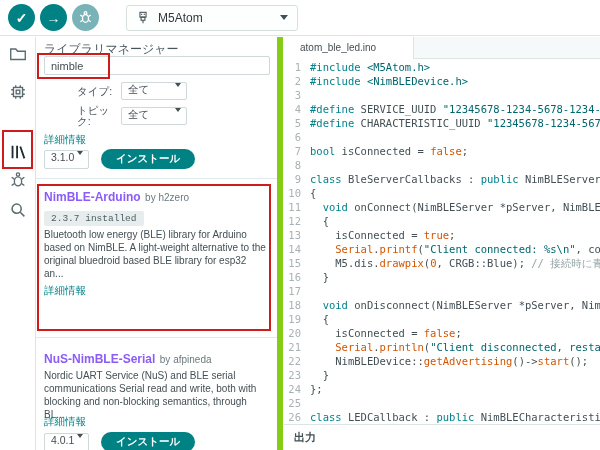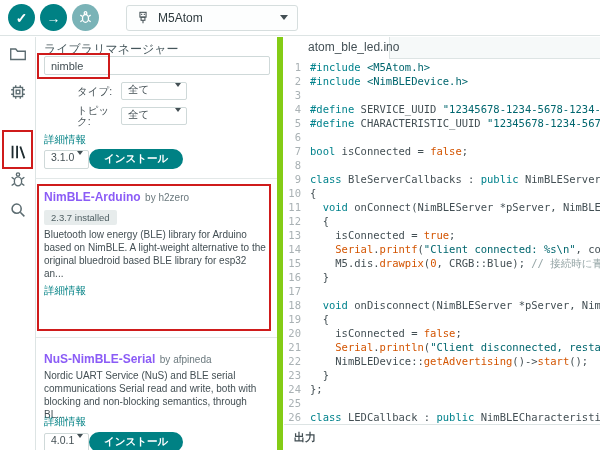--- a/index.html
+++ b/index.html
@@ -37,36 +37,36 @@
   .lp-filter .flabel { width:44px; font-size:10.5px; color:#434f54; line-height:11px;margin-left:33px; }
   .lp-type { top:45px; }
   .lp-topic { top:68px; }
   .fake-select { position:relative; height:18px; border:1px solid #cfd9d9; border-radius:2px; background:#fff;
             font-size:10.5px; color:#434f54; display:flex; padding:0 18px 0 6px; cursor:pointer; }
   .fake-select .caret-down { position:absolute; right:5px; border-left-width:3.5px; border-right-width:3.5px; border-top-width:4.5px; }
   .sel-filter { width:66px; }
   .sel-ver { width:45px; height:19px; }
   .lp-link { font-size:10.5px; color:#008184; text-decoration:none; cursor:pointer; }
   .lp-row { display:flex; align-items:center; }
-  .btn-install { height:20px; padding:0 15px; border:none; border-radius:11px;
+  .btn-install { margin-left:12px; height:20px; padding:0 15px; border:none; border-radius:11px;
             background:#008184; color:#fff; font-size:10.5px; font-weight:bold; cursor:pointer; }
   .btn-remove { margin-left:24px; height:20px; padding:0 4px; border:none; background:none;
             color:#008184; font-size:11.5px; font-weight:bold; cursor:pointer; }
   .lp-divider { position:absolute; left:0; width:100%; border-top:1px solid #e3e8e8; }
   .card-name { font-size:12px; font-weight:bold; color:#8b5cf6; }
   .card-author { font-size:10px; font-weight:normal; color:#6b797e; }
   .badge { display:inline-block; background:#e7ecec; color:#4e5e62; font-size:9.5px;
-            padding:2px 7px; border-radius:2px; }
+            padding:2px 7px; border-radius:2px;font-family:Liberation Mono, monospace; }
   .card-desc { width:222px; font-size:10px; line-height:13px; color:#434f54; }
 
   
   .editor { position:absolute; top:37px; left:284px; right:0; bottom:0; background:#fff; }
   .tabbar { height:22px; background:#f6f9f9; border-bottom:1px solid #dde4e4; display:flex; }
-  .tab { width:106px; height:22px; background:#fff; border-right:1px solid #dde4e4;
-         font-size:12px; color:#434f54; line-height:21px; padding-left:24px; cursor:pointer; }
+  .tab { width:130px; height:22px; background:#fff; border-right:1px solid #dde4e4;
+         font-size:10px; color:#434f54; line-height:21px; padding-left:16px; cursor:pointer; }
   .code { position:absolute; top:23px; left:0; right:0; bottom:26px; overflow:hidden;
           font-family:"DejaVu Sans Mono",monospace; font-size:10.5px; line-height:14px; }
   .code-row { display:flex; height:14px; }
   .ln { width:26px; flex:none; text-align:right; padding-right:9px; color:#a9b1b4; }
   .lc { white-space:pre; color:#434f54; }
   .tok-kw { color:#00828c; }
   .tok-str { color:#00666e; }
   .tok-fn { color:#d35400; }
   .tok-lit { color:#d35400; }
   .tok-pl { color:#434f54; }

